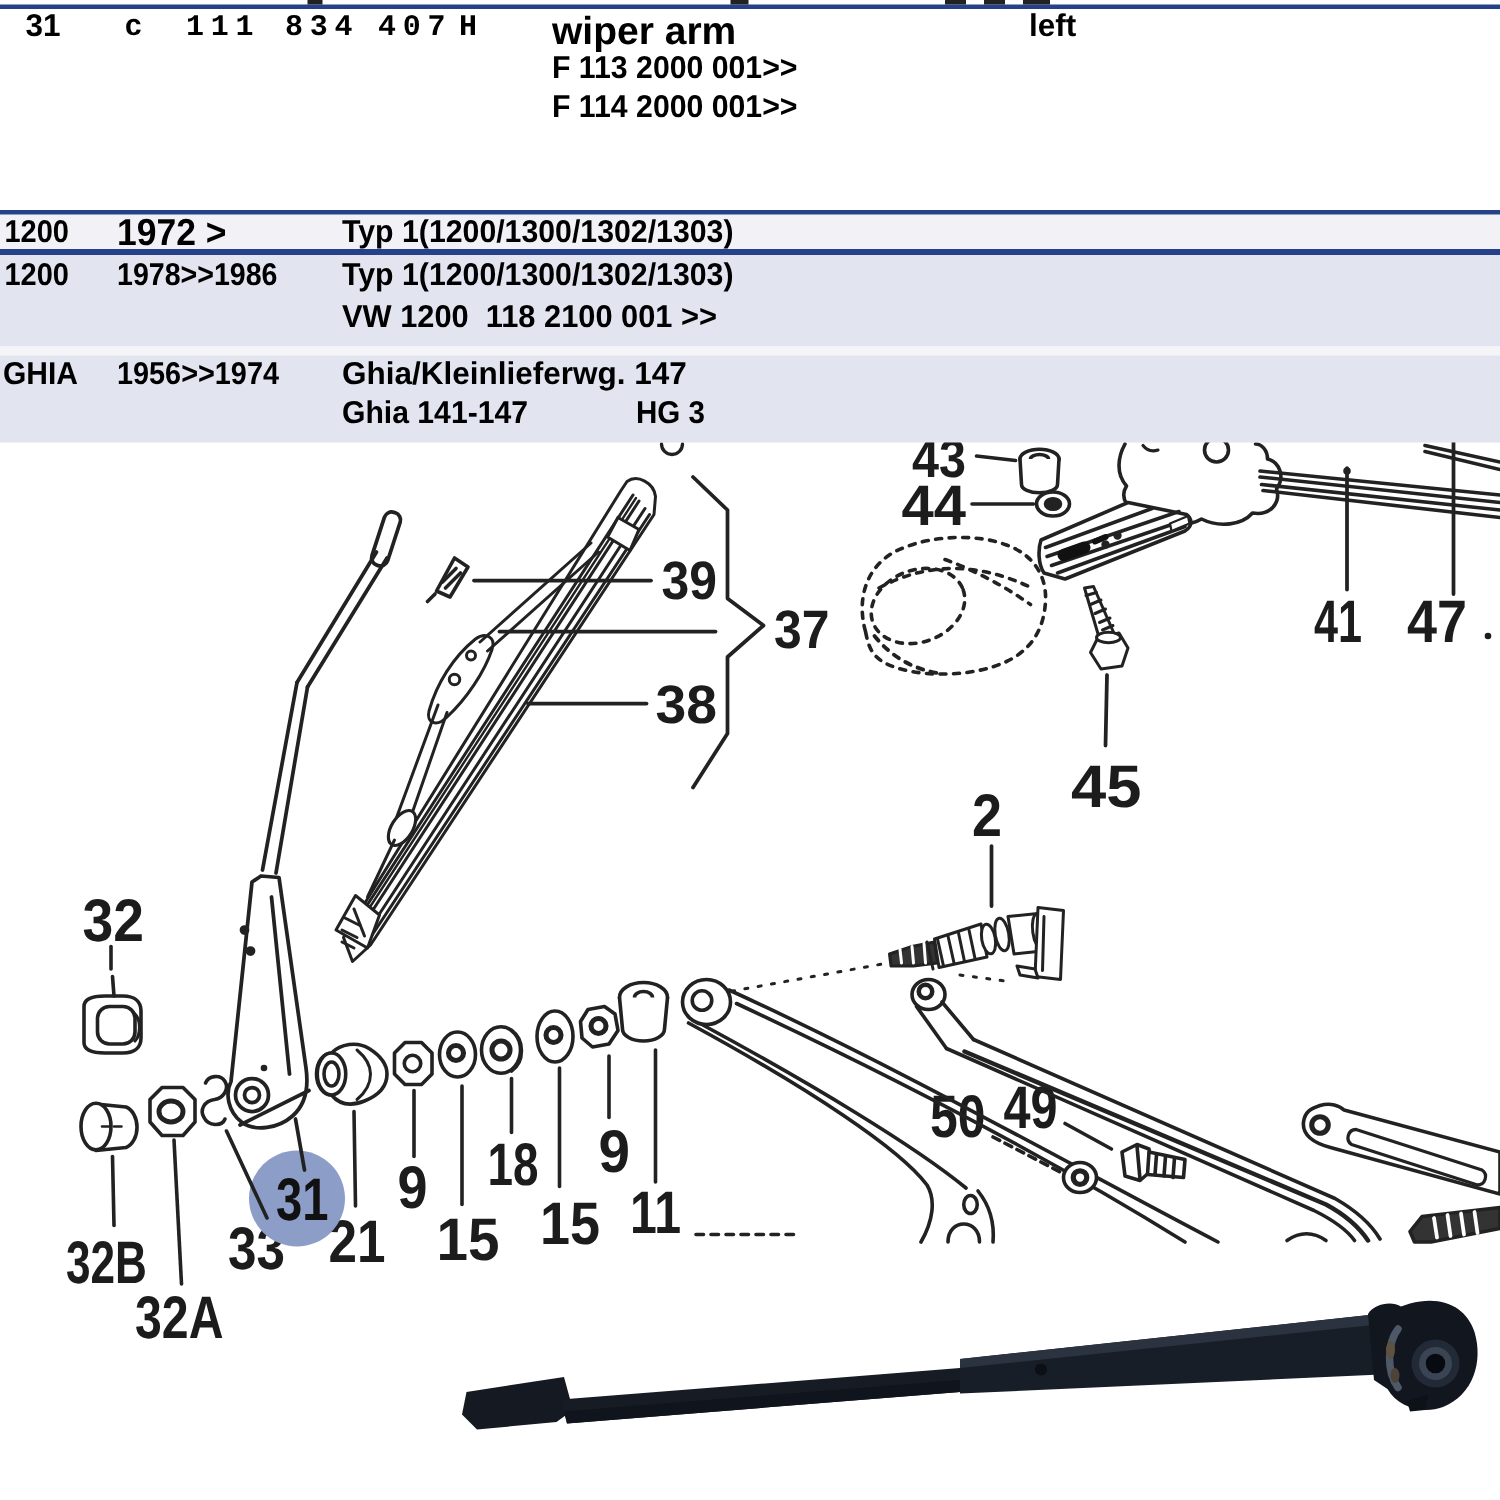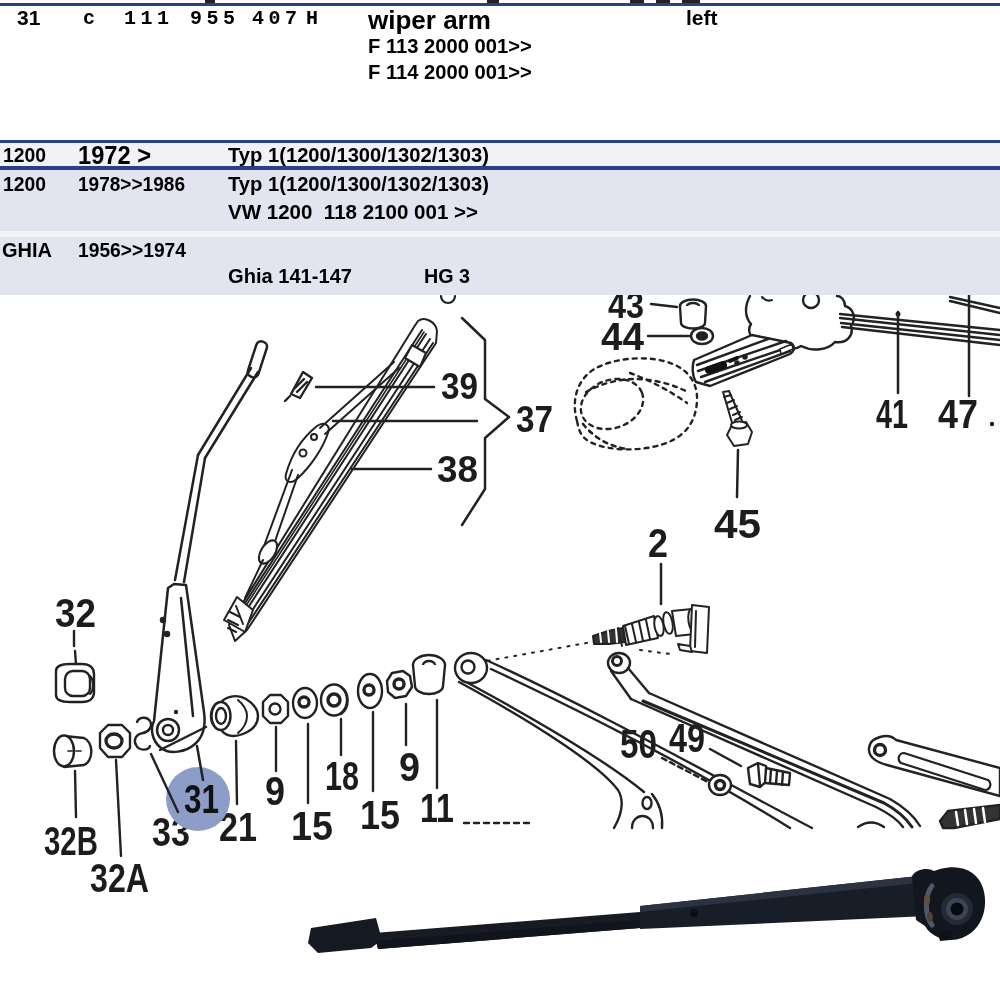--- a/index.html
+++ b/index.html
@@ -303,21 +303,21 @@
       <ellipse cx="927" cy="900" rx="3" ry="6" fill="#5d513f"></ellipse>
       <ellipse cx="930" cy="917" rx="3" ry="5" fill="#4d4336"></ellipse>
       <path d="M938,934 L952,930 L950,940 L940,941 Z" fill="#0d1118"></path>
     </g>
   </svg>
 
   <div id="topline"></div>
   <div class="t" style="left:17px;top:6px;font-size:21px;">31</div>
   <div class="t mono" style="left:83px;top:7px;font-size:20px;">c</div>
   <div class="t mono" style="left:124px;top:7px;font-size:20px;letter-spacing:4.5px;">111</div>
-  <div class="t mono" style="left:190px;top:7px;font-size:20px;letter-spacing:4.5px;">955</div>
+  <div class="t mono" style="left:190px;top:7px;font-size:20px;letter-spacing:4.5px;">834</div>
   <div class="t mono" style="left:252px;top:7px;font-size:20px;letter-spacing:4.5px;">407</div>
   <div class="t mono" style="left:306px;top:7px;font-size:20px;">H</div>
   <div class="t" style="left:368px;top:6px;font-size:26px;">wiper arm</div>
   <div class="t" style="left:686px;top:6px;font-size:21px;text-align:center;">left</div>
   <div class="t" style="transform:scaleX(0.96);left:368px;top:34px;font-size:21px;">F 113 2000 001&gt;&gt;</div>
   <div class="t" style="transform:scaleX(0.96);left:368px;top:60px;font-size:21px;">F 114 2000 001&gt;&gt;</div>
 
   <div class="navy" style="top:140px;height:3px;"></div>
   <div class="rowbg" style="top:143px;height:23px;background:#f2f2f6;"></div>
   <div class="navy" style="top:166px;height:4px;"></div>
@@ -329,20 +329,21 @@
   <div class="t rt" id="w1972" style="transform:scaleX(0.9459);left:78px;top:141px;font-size:25px;">1972 &gt;</div>
   <div class="t rt" id="wtyp1" style="transform:scaleX(0.9608);left:228px;top:143px;font-size:21px;">Typ 1(1200/1300/1302/1303)</div>
 
   <div class="t rt" id="w1200b" style="transform:scaleX(0.9204);left:3px;top:172px;font-size:21px;">1200</div>
   <div class="t rt" id="w1978" style="transform:scaleX(0.907);left:78px;top:172px;font-size:21px;">1978&gt;&gt;1986</div>
   <div class="t rt" id="wtyp2" style="transform:scaleX(0.9608);left:228px;top:172px;font-size:21px;">Typ 1(1200/1300/1302/1303)</div>
   <div class="t rt" id="wvw" style="transform:scaleX(0.9776);left:228px;top:200px;font-size:21px;">VW 1200  118 2100 001 &gt;&gt;</div>
 
   <div class="t rt" id="wghia" style="transform:scaleX(0.9524);left:2px;top:238px;font-size:21px;">GHIA</div>
   <div class="t rt" id="w1956" style="transform:scaleX(0.9155);left:78px;top:238px;font-size:21px;">1956&gt;&gt;1974</div>
+  <div class="t rt" id="wkl" style="transform:scaleX(1.0);left:228px;top:238px;font-size:21px;">Ghia/Kleinlieferwg. 147</div>
   <div class="t rt" id="wg141" style="transform:scaleX(0.9568);left:228px;top:264px;font-size:21px;">Ghia 141-147</div>
   <div class="t rt" id="whg3" style="transform:scaleX(0.9385);left:424px;top:264px;font-size:21px;">HG 3</div>
 
   <div style="position:absolute;left:205px;top:0;width:10px;height:3px;background:#222;"></div>
   <div style="position:absolute;left:487px;top:0;width:12px;height:3px;background:#222;"></div>
   <div style="position:absolute;left:630px;top:0;width:14px;height:3px;background:#222;"></div>
   <div style="position:absolute;left:656px;top:0;width:14px;height:3px;background:#222;"></div>
   <div style="position:absolute;left:682px;top:0;width:18px;height:3px;background:#222;"></div>
 </div>
 

